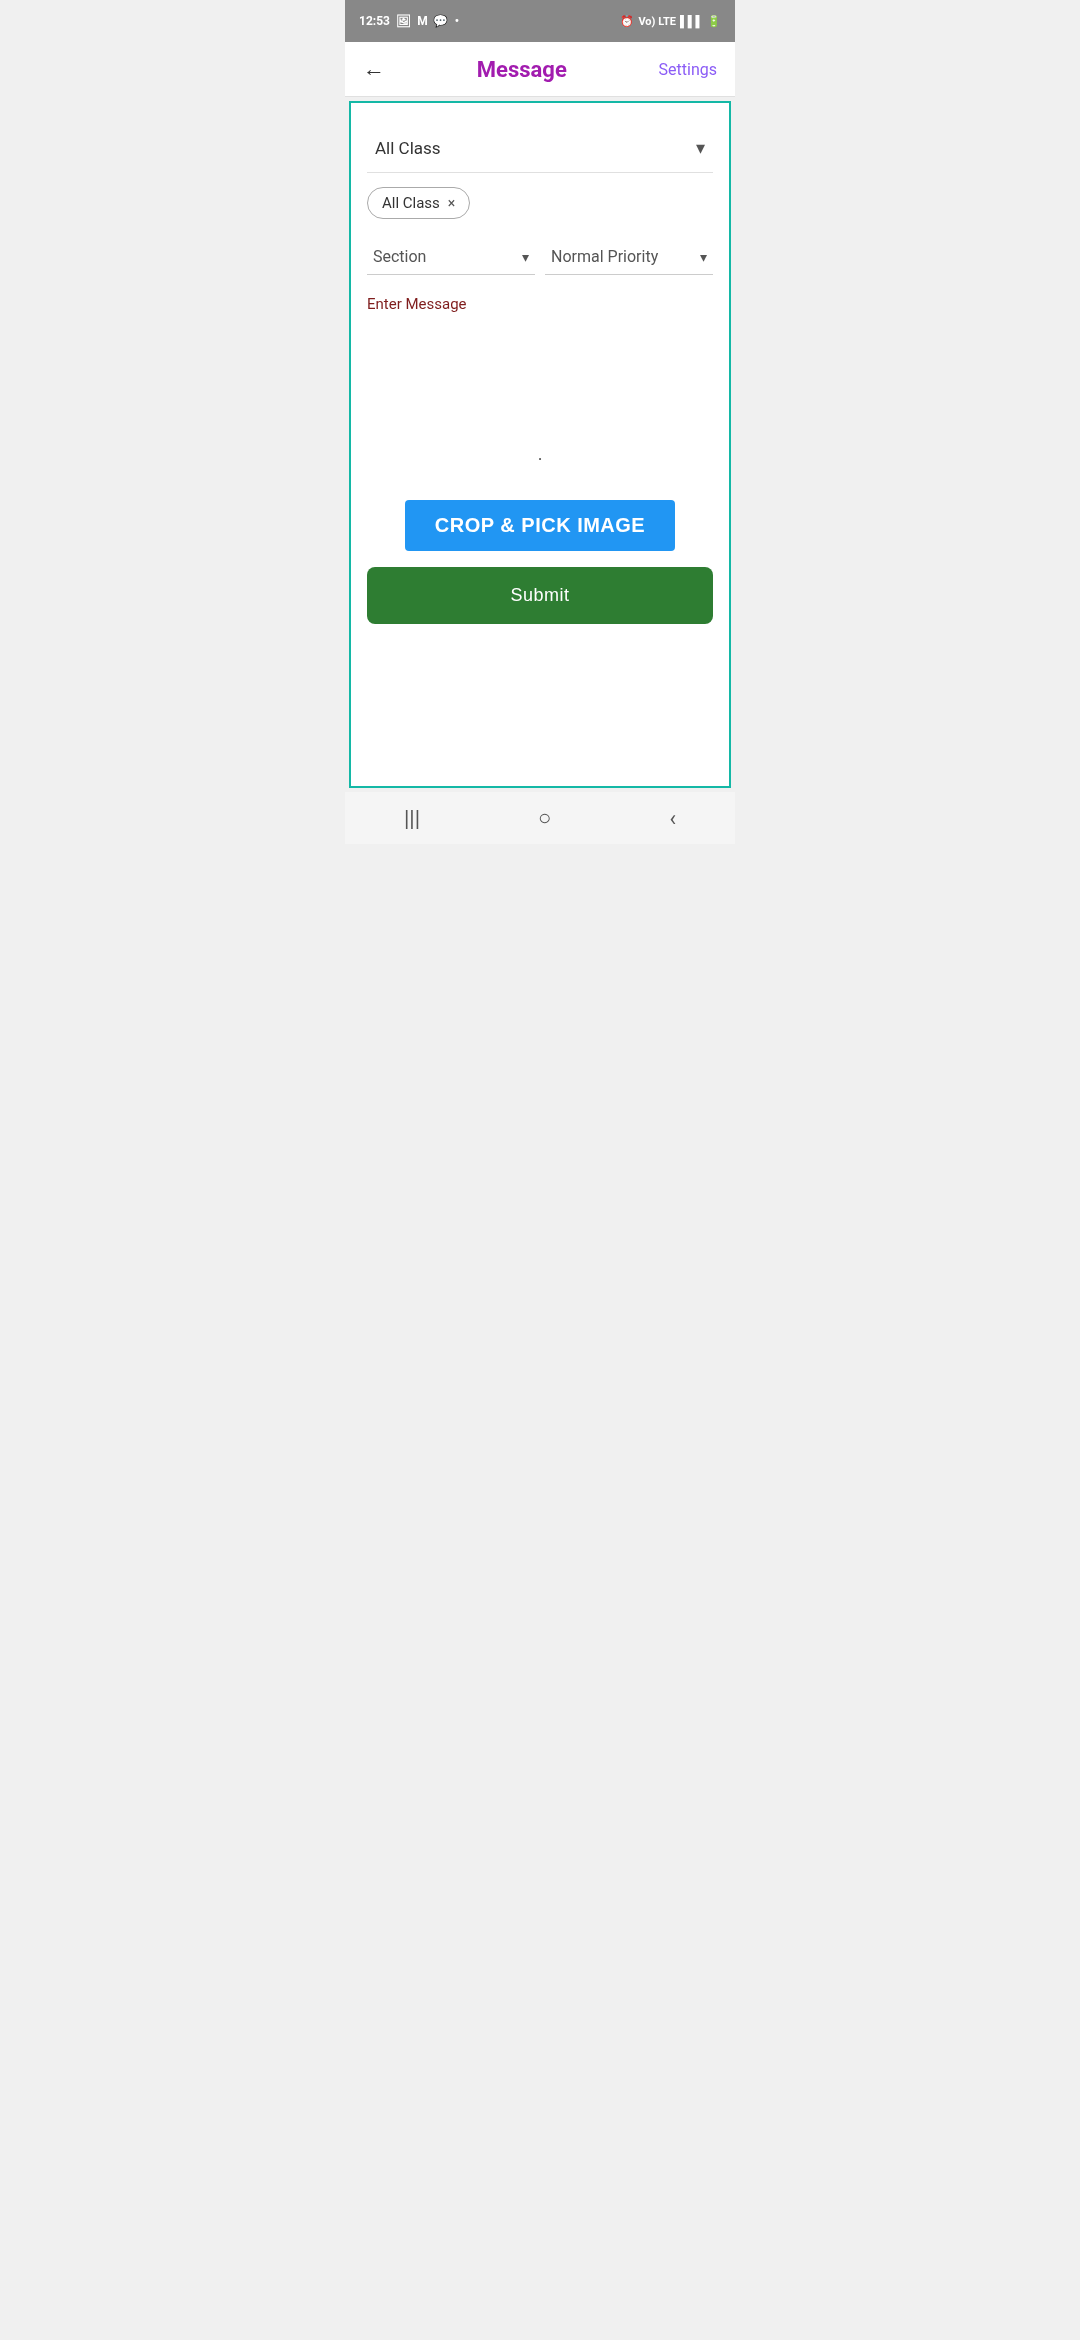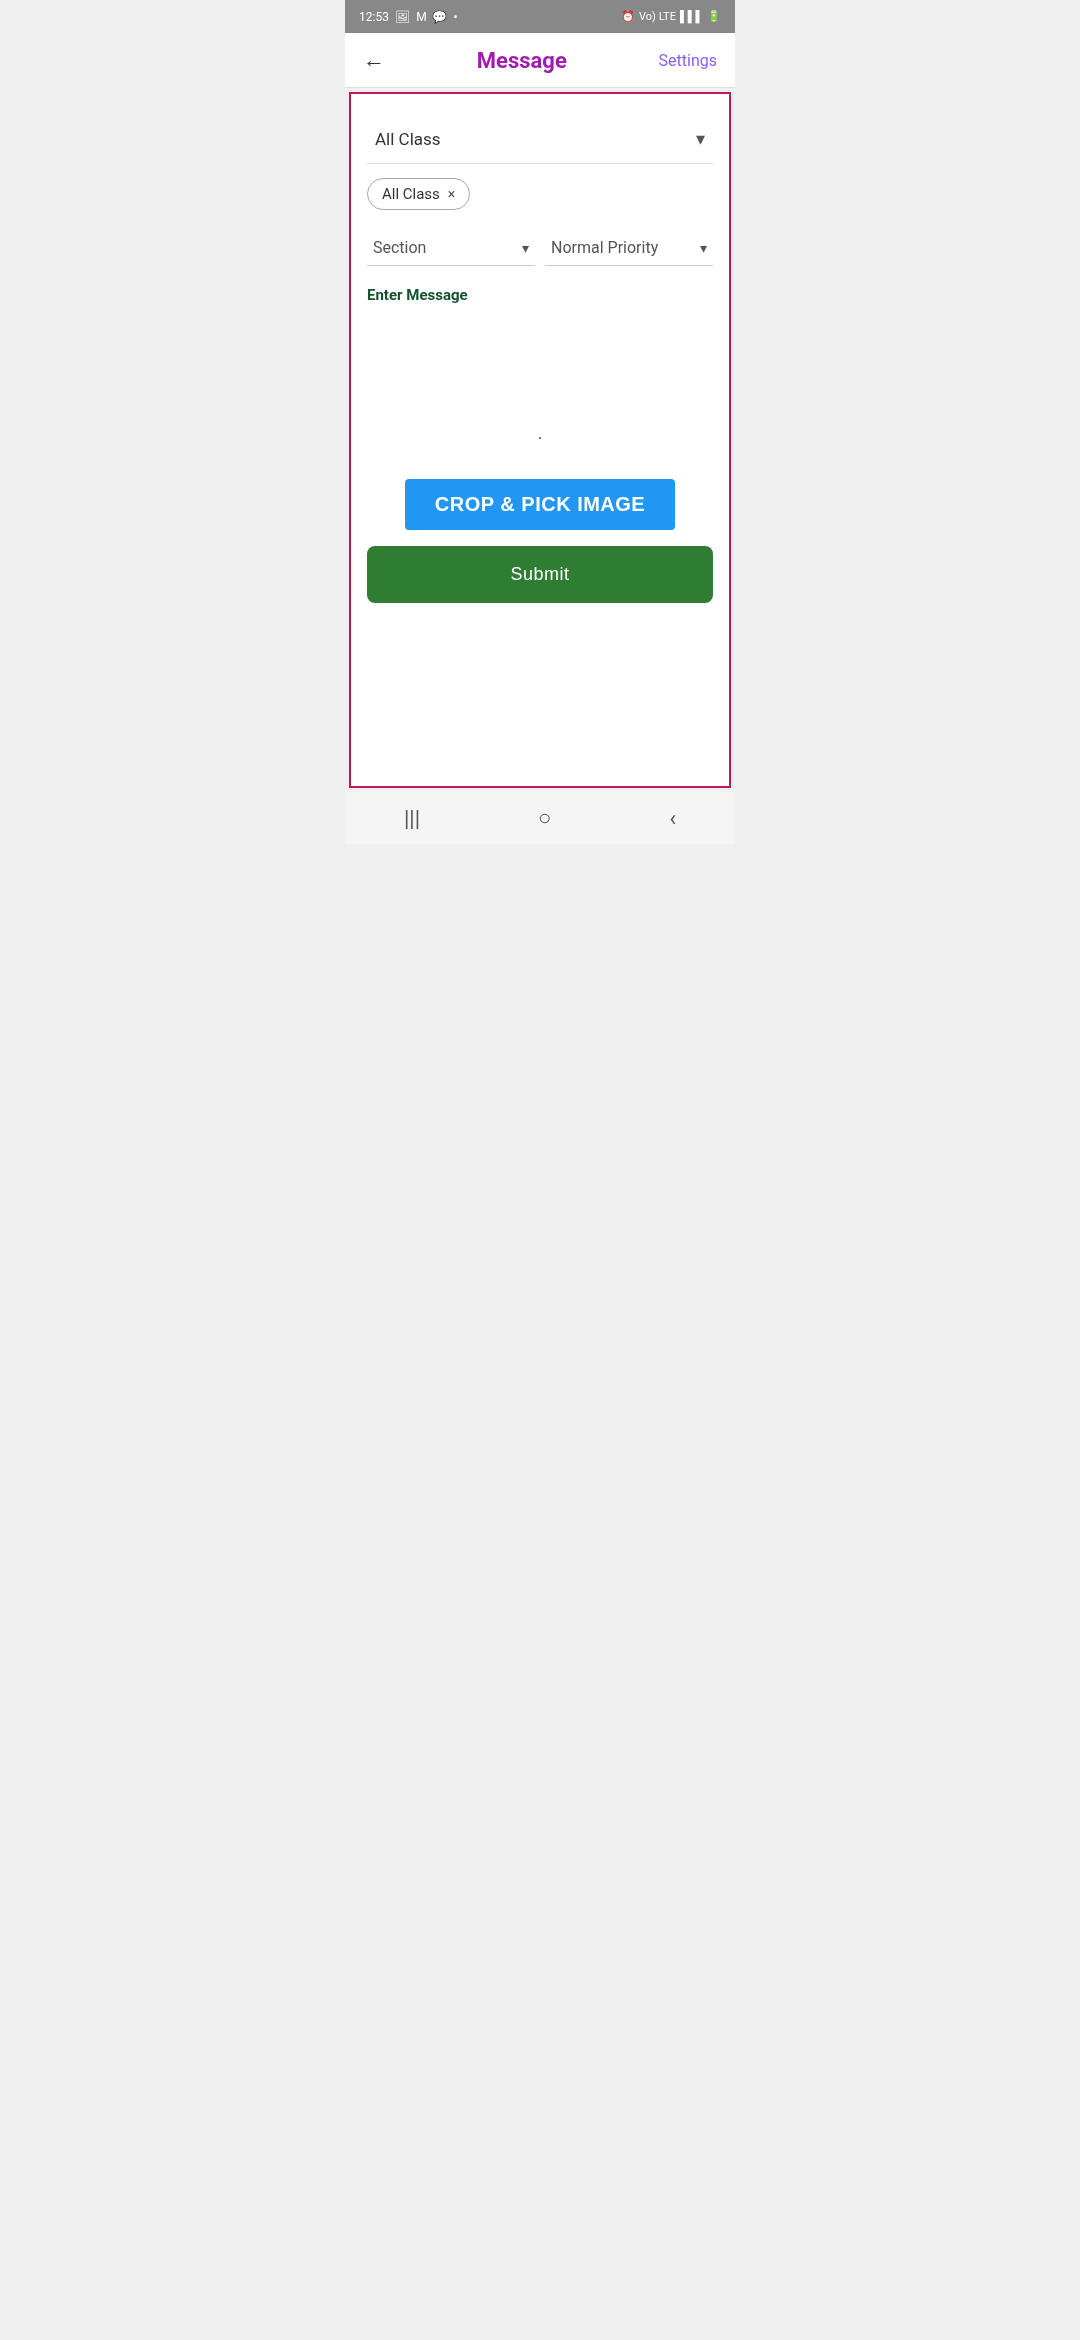--- a/index.html
+++ b/index.html
@@ -20,22 +20,23 @@
     }
 
     
     .status-bar {
       background: #888;
       color: white;
       display: flex;
       justify-content: space-between;
       align-items: center;
       padding: 6px 14px;
-      height: 33px;
+      height: 42px;
       font-size: 12px;
+      font-weight: bold;
     }
 
     .status-bar-left {
       display: flex;
       align-items: center;
       gap: 6px;
     }
 
     .status-bar-right {
       display: flex;
@@ -70,21 +71,21 @@
       font-size: 16px;
       color: #8b5cf6;
       cursor: pointer;
     }
 
     
     .main-content {
       background: white;
       flex: 1;
       padding: 20px 16px;
-      border: 2px solid #be185d;
+      border: 2px solid #14b8a6;
       margin: 4px;
     }
 
     
     .class-dropdown {
       display: flex;
       justify-content: space-between;
       align-items: center;
       padding: 14px 8px;
       border-bottom: 1px solid #e0e0e0;
@@ -152,22 +153,23 @@
       color: #555;
     }
 
     
     .message-section {
       margin-bottom: 30px;
     }
 
     .message-label {
       font-size: 15px;
-      font-weight: bold;
-      color: #14532d;
+      font-weight: normal;
+      color: #7f1d1d;
+      margin-bottom: 12px;
     }
 
     .message-input {
       width: 100%;
       min-height: 120px;
       border: none;
       outline: none;
       font-size: 15px;
       color: #333;
       resize: none;

